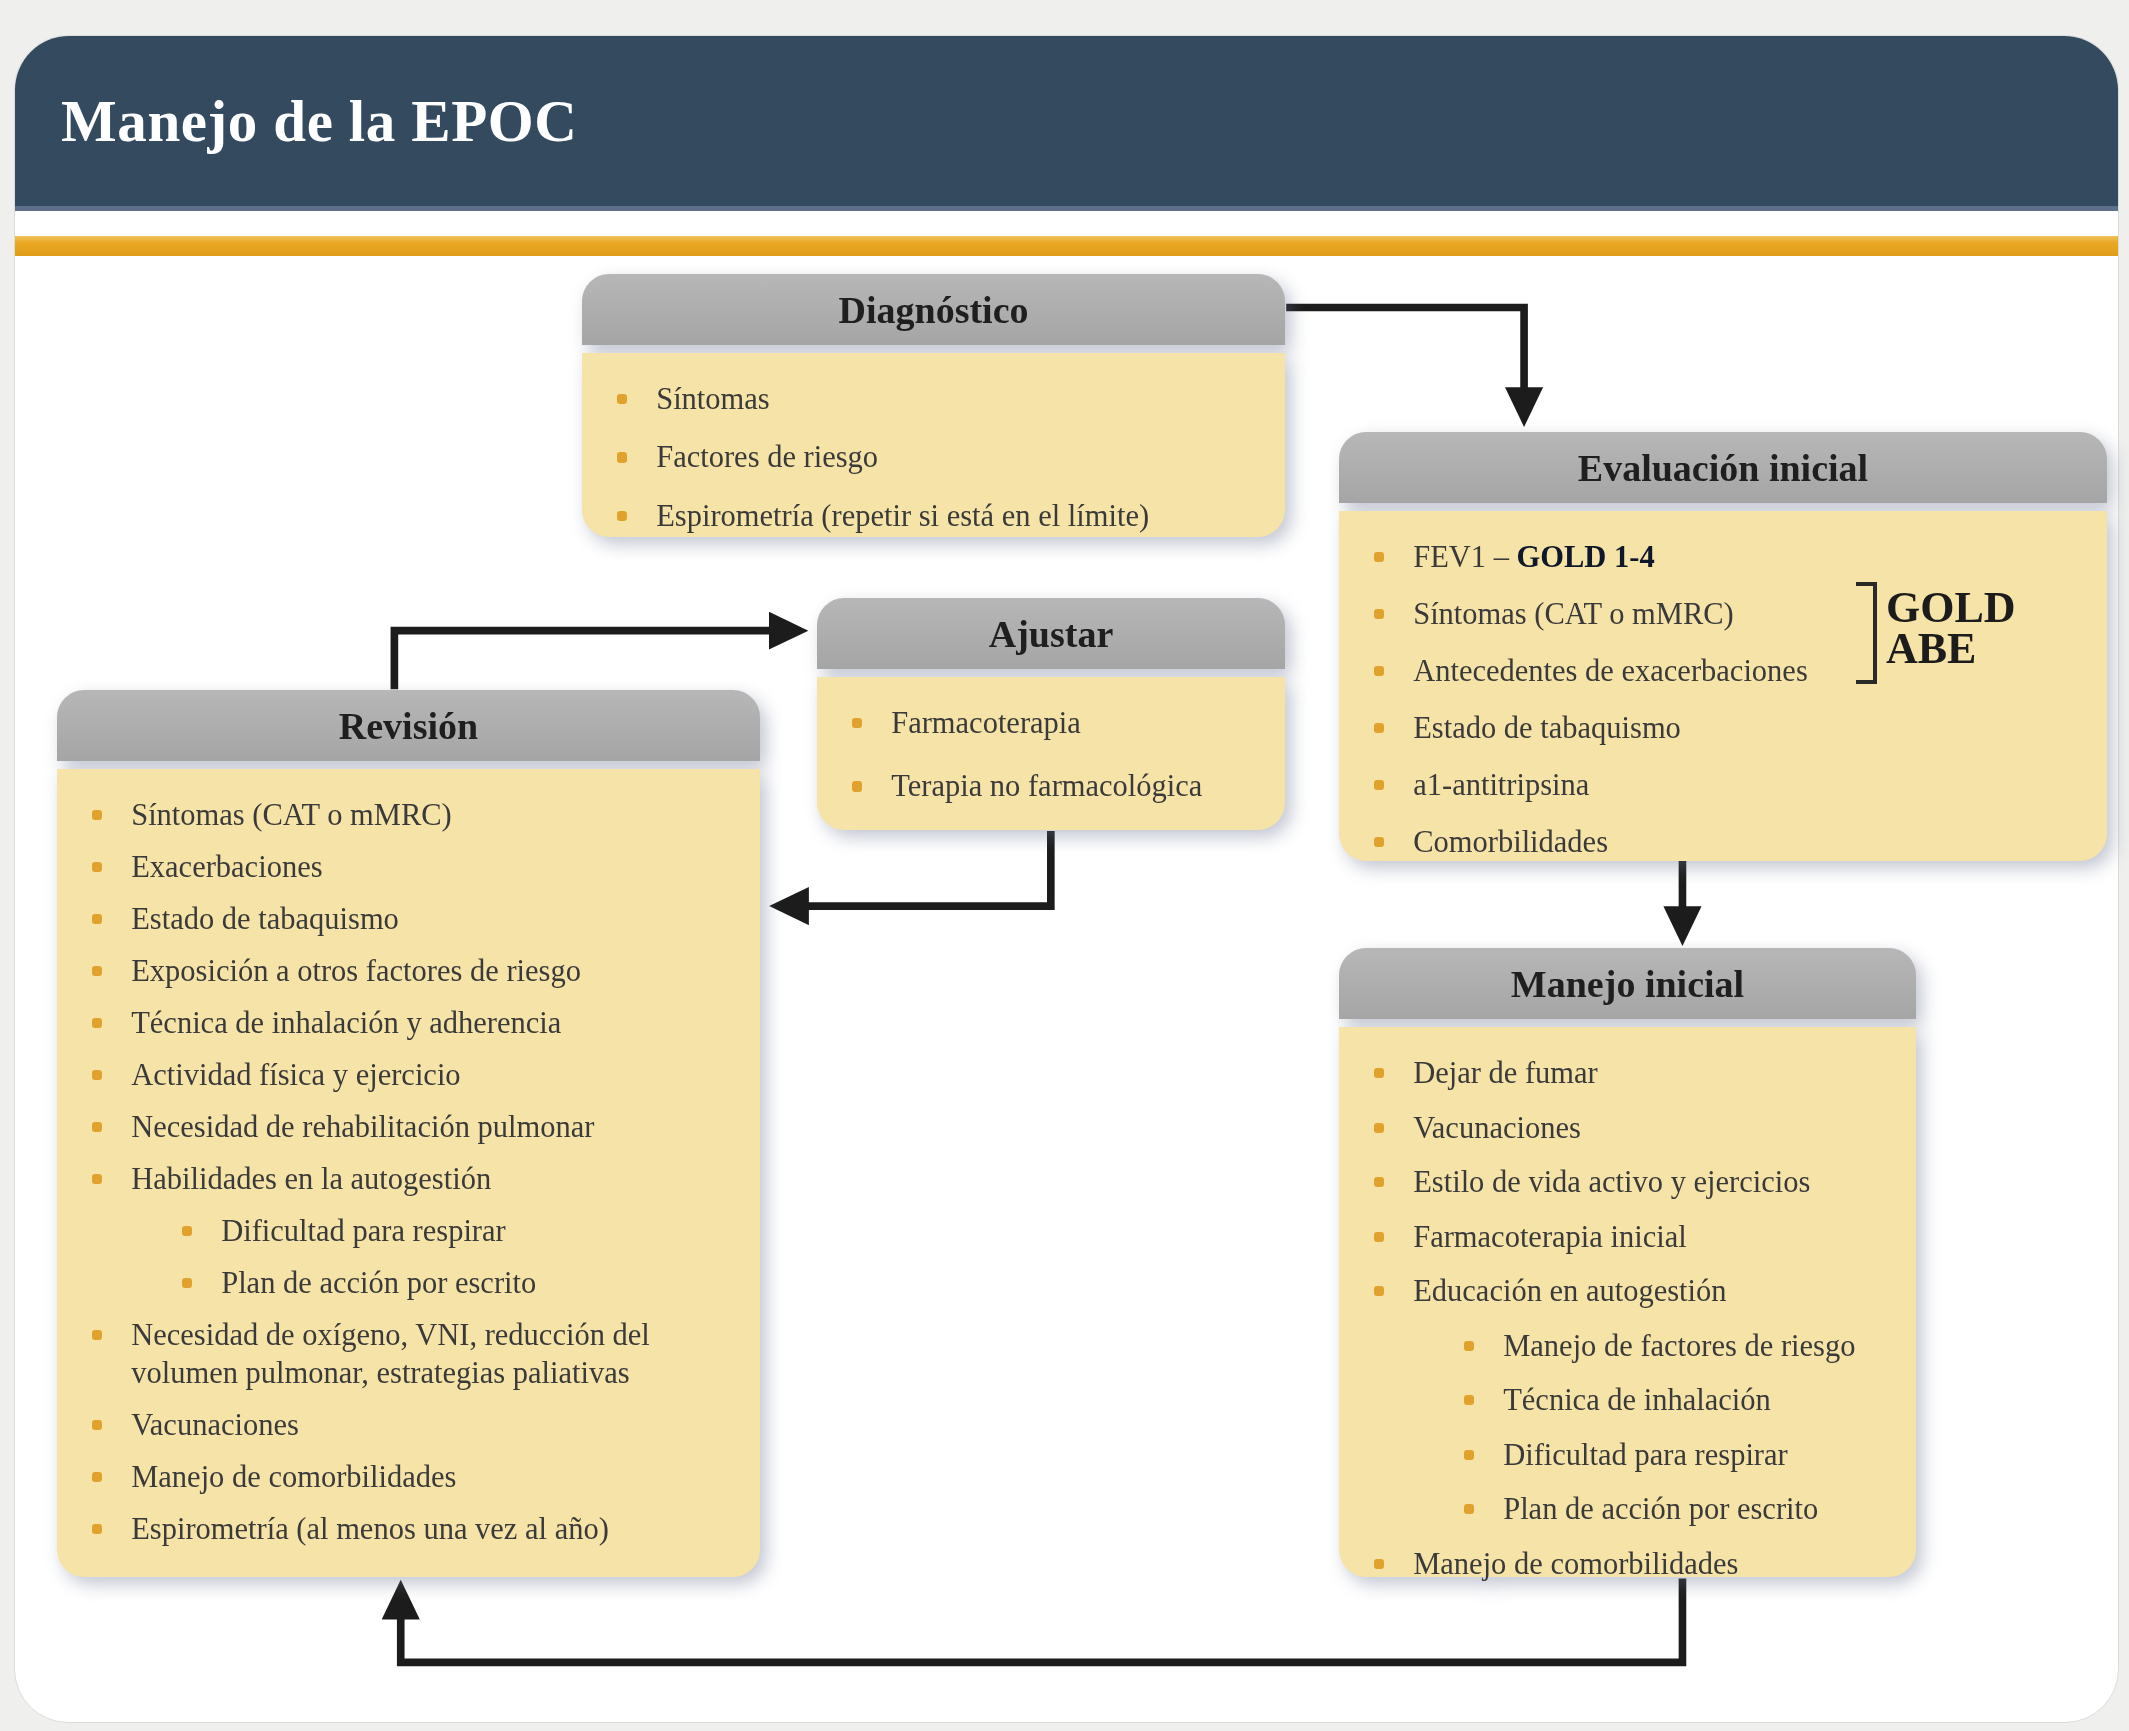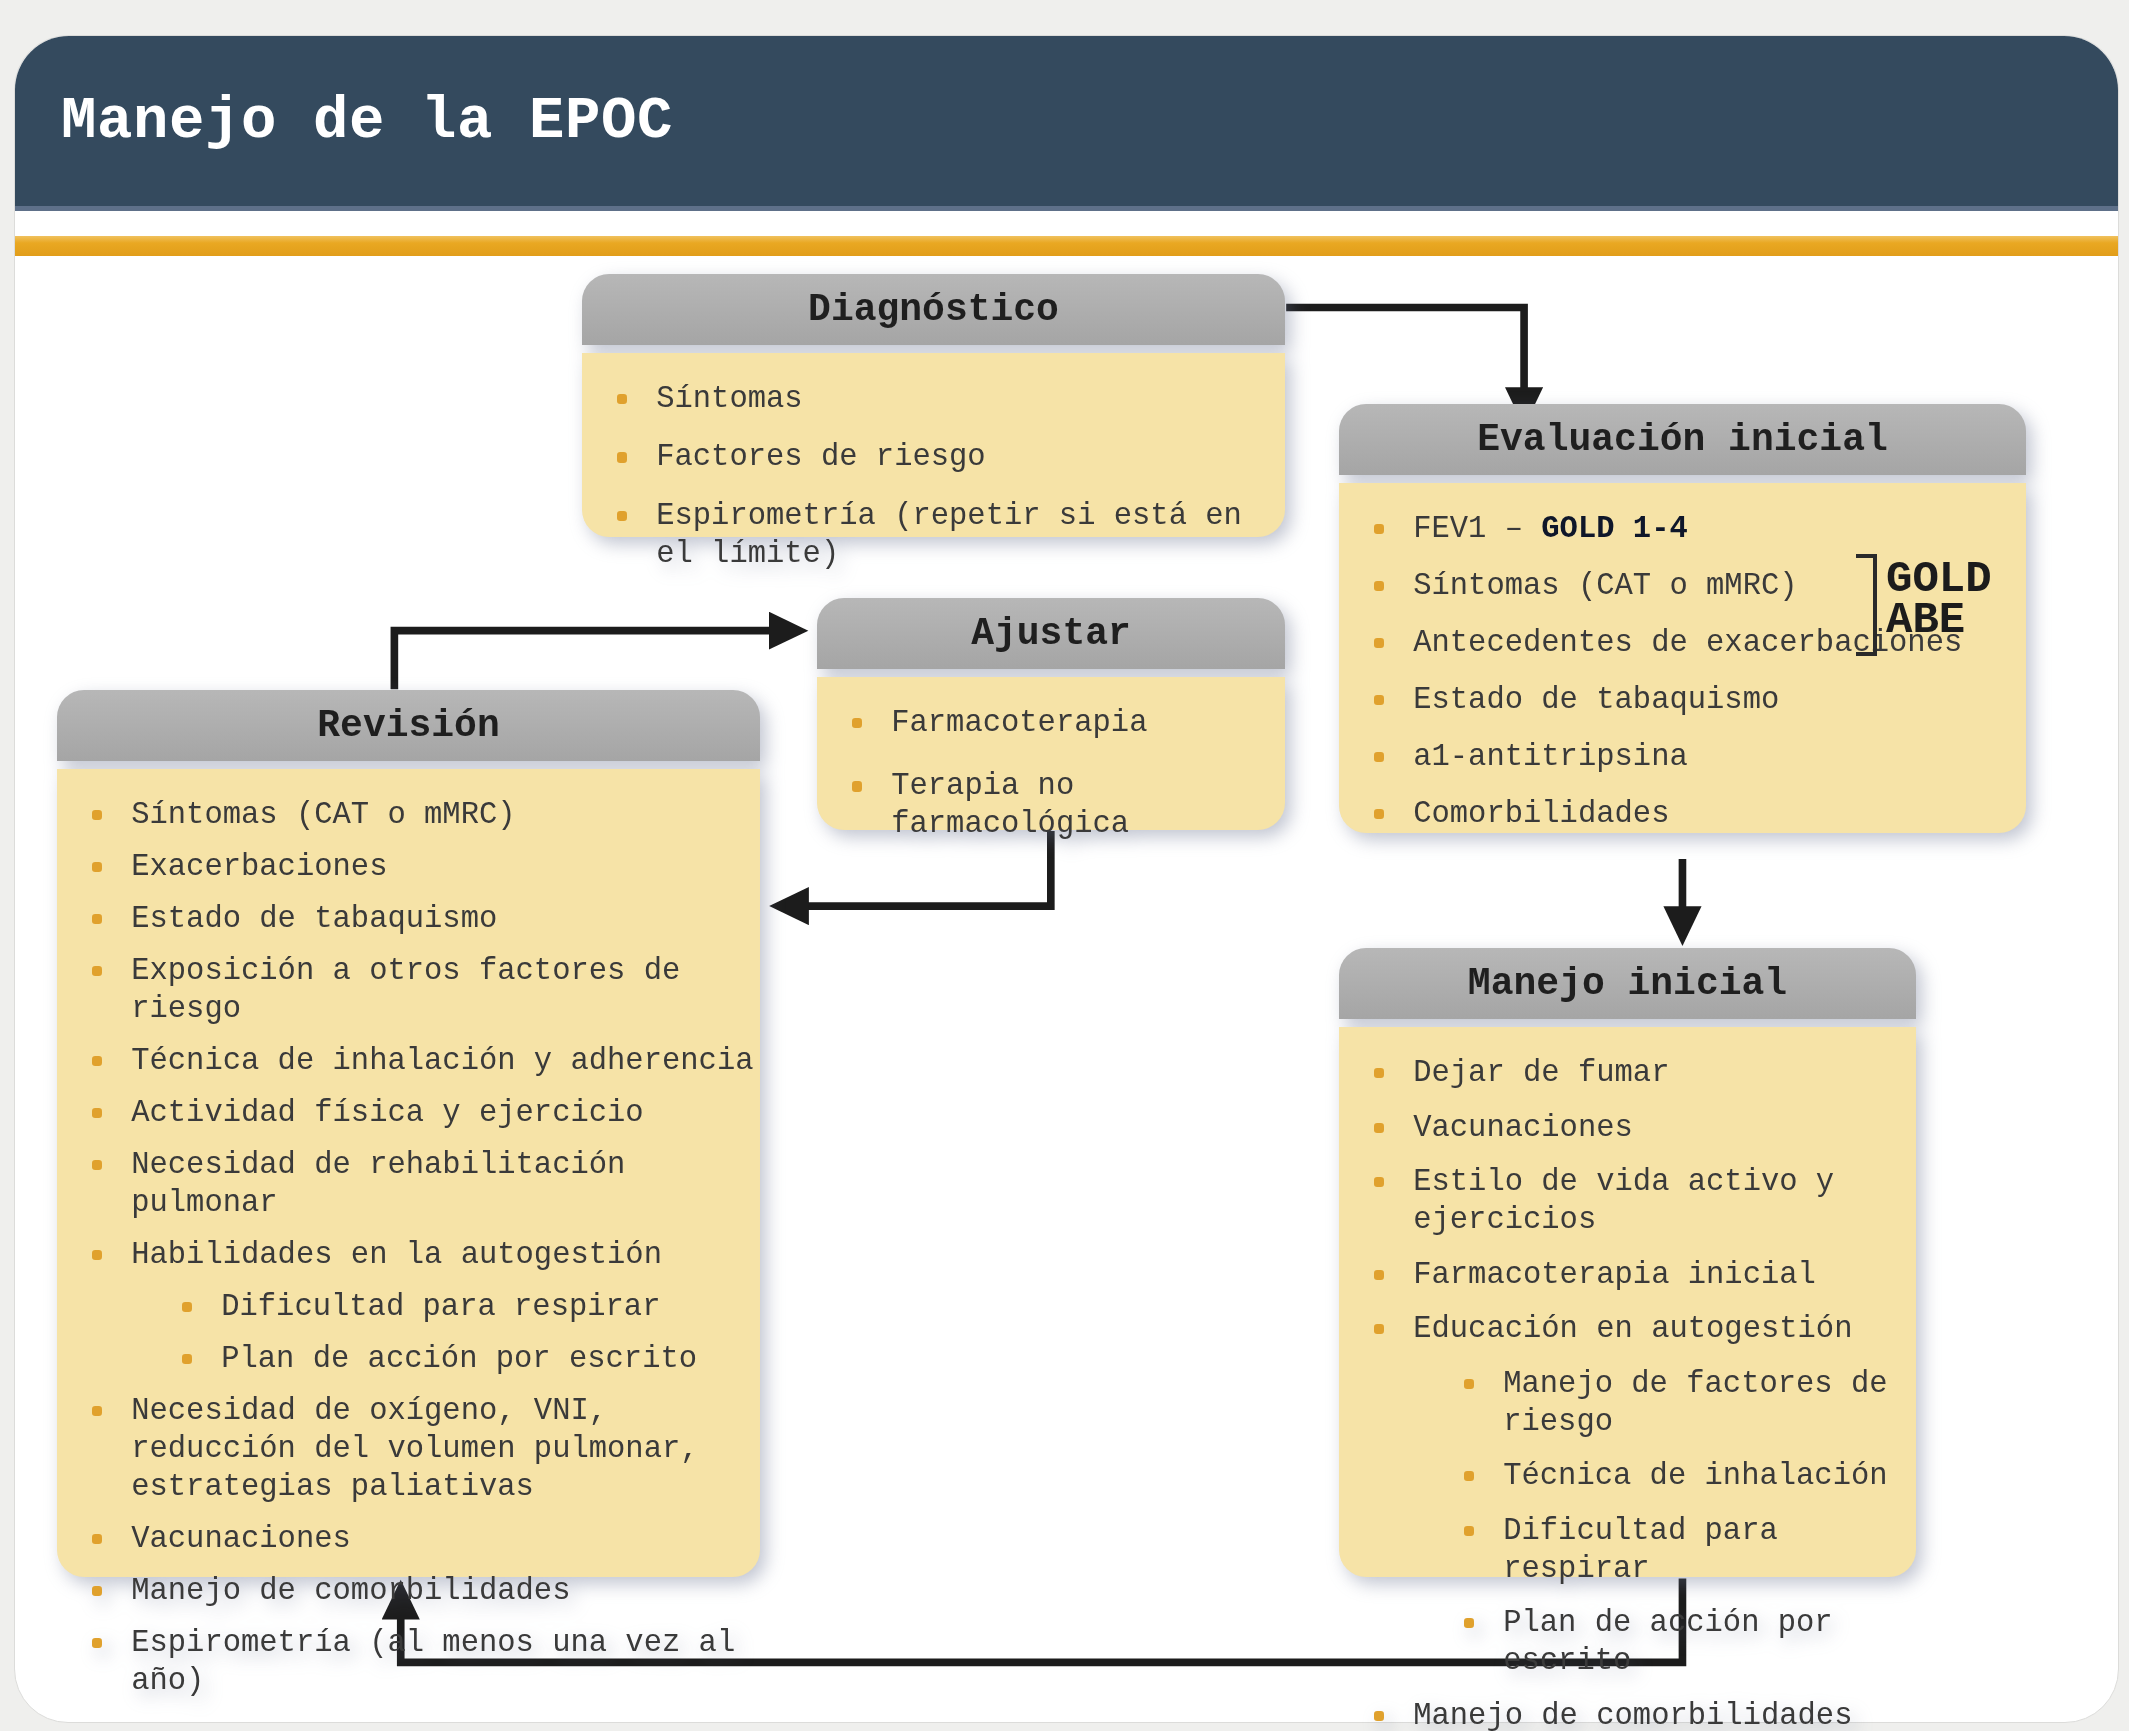--- a/index.html
+++ b/index.html
@@ -1,17 +1,17 @@
 <!DOCTYPE html>
 <html style="font-size:10.2px"><head>
 <meta charset="utf-8">
 <style>
   html,body{margin:0;padding:0;background:#efefed;}
   .stage{position:relative;width:2129px;height:1732px;background:#efefed;overflow:hidden;
-         font-family:Liberation Mono, monospace;}
+         font-family:Liberation Serif, serif;}
   .card{position:absolute;left:14px;top:35px;width:2103px;height:1686px;background:#ffffff;
         border:1.3px solid #dcdcda;border-radius:54px;}
   .titlebar{position:absolute;left:0;top:0;width:100%;height:175px;background:#344a5e;
             border-radius:54px 54px 0 0;border-bottom:5.1px solid #5e7089;box-sizing:border-box;}
   .title{position:absolute;left:46px;top:0;height:170px;display:flex;align-items:center;
          color:#ffffff;font-size:59px;font-weight:bold;letter-spacing:0.6px;}
   .accent{position:absolute;left:0;top:200px;width:100%;height:20.4px;
           background:linear-gradient(#f0c15e,#e9a822 35%,#e19d1a);}
   
   .node{position:absolute;filter:drop-shadow(6.4px 7.6px 9px rgba(100,110,140,0.40));}
@@ -78,21 +78,21 @@
             <span>Factores de riesgo</span>
           </li>
           <li>
             <span class="bullet"></span>
             <span>Espirometría (repetir si está en el límite)</span>
           </li>
         </ul>
     </div>
   </div>
 
-  <div class="node" style="left:1339px;top:404px;width:687px;height:429px">
+  <div class="node" style="left:1339px;top:432px;width:768px;height:429px">
     <div class="nhead">
       <span>Evaluación inicial</span>
     </div>
     <div class="nbody">
       <ul class="items n-eval">
           <li>
             <span class="bullet"></span>
             <span>FEV1 – <b>GOLD 1-4</b></span>
           </li>
           <li>

